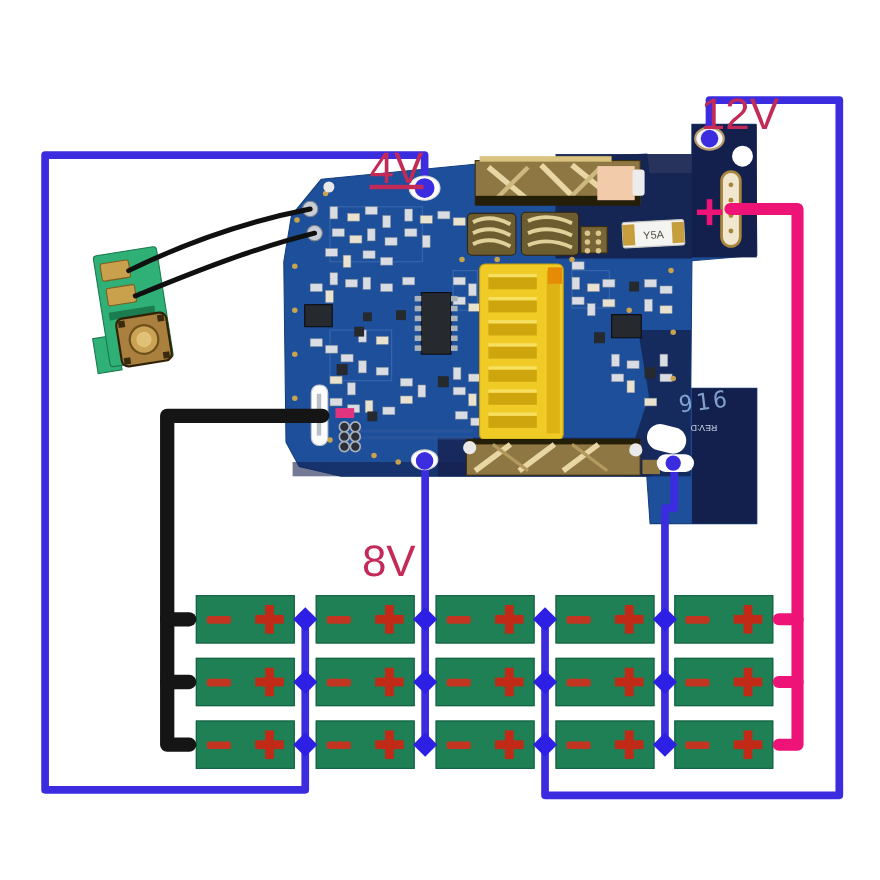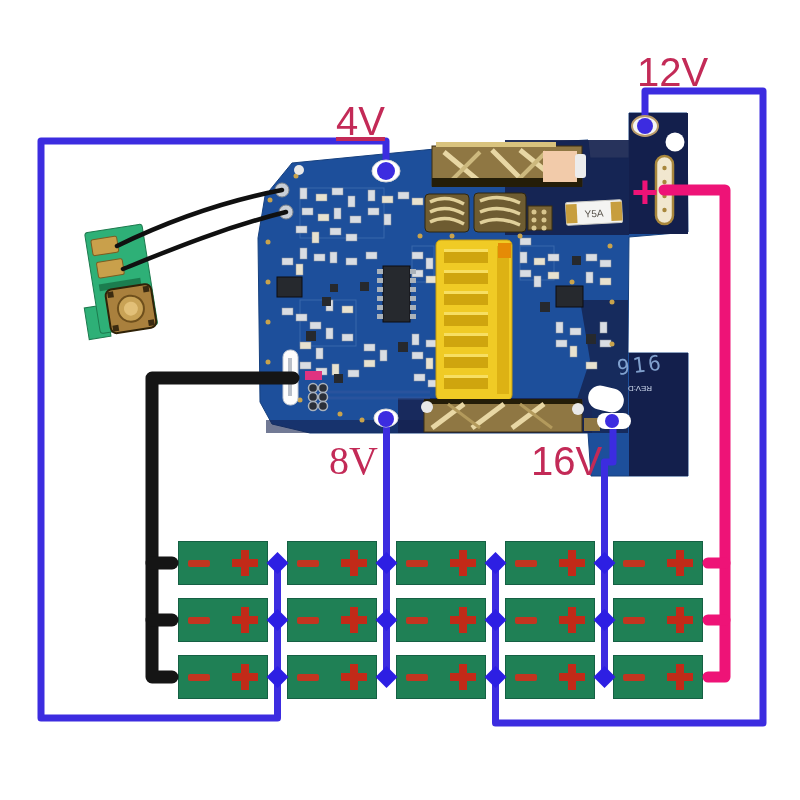--- a/index.html
+++ b/index.html
@@ -8,24 +8,24 @@
   #diagram-svg{position:absolute;left:0;top:0;z-index:2;}
   #cell-grid{position:absolute;left:0;top:0;width:800px;height:800px;z-index:1;}
   .cell{position:absolute;width:90px;height:44px;background:#1f8055;border:1px solid #156044;
         box-sizing:border-box;display:flex;align-items:center;justify-content:space-between;
         padding:0 9px;}
   .t-minus{width:22px;height:7px;background:#c23520;border-radius:2px;}
   .t-plus{width:26px;height:26px;background:
       linear-gradient(#c22a18,#c22a18) center/26px 8px no-repeat,
       linear-gradient(#c22a18,#c22a18) center/8px 26px no-repeat;}
   .vlabel{position:absolute;z-index:3;font-size:40px;font-weight:500;color:#c32a57;
-          line-height:1;letter-spacing:0;}
+          line-height:1;letter-spacing:0;margin-top:32px;}
   #lbl4 {left:336px;top:101px;text-decoration:underline;}
   #lbl12{left:637px;top:52px;}
-  #lbl8 {left:329px;top:441px;font-family:Liberation Serif, serif;}
+  #lbl8 {left:329px;top:459px;}
   #lbl16{left:531px;top:441px;}
 </style>
 </head>
 <body>
 
 <div class="canvas">
 
   <div id="cell-grid">
       <div class="cell" style="left: 178px; top: 541px;">
         <div class="t-minus"></div>
@@ -392,14 +392,13 @@
         <path d="M 495.5 666 L 506.5 677 L 495.5 688 L 484.5 677 Z"></path>
         <path d="M 604.5 552 L 615.5 563 L 604.5 574 L 593.5 563 Z"></path>
         <path d="M 604.5 609 L 615.5 620 L 604.5 631 L 593.5 620 Z"></path>
         <path d="M 604.5 666 L 615.5 677 L 604.5 688 L 593.5 677 Z"></path>
       </g>
   </svg>
 
   <div class="vlabel" id="lbl4">4V</div>
   <div class="vlabel" id="lbl12">12V</div>
   <div class="vlabel" id="lbl8">8V</div>
-  <div class="vlabel" id="lbl16">16V</div>
 </div>
 
 </body></html>

